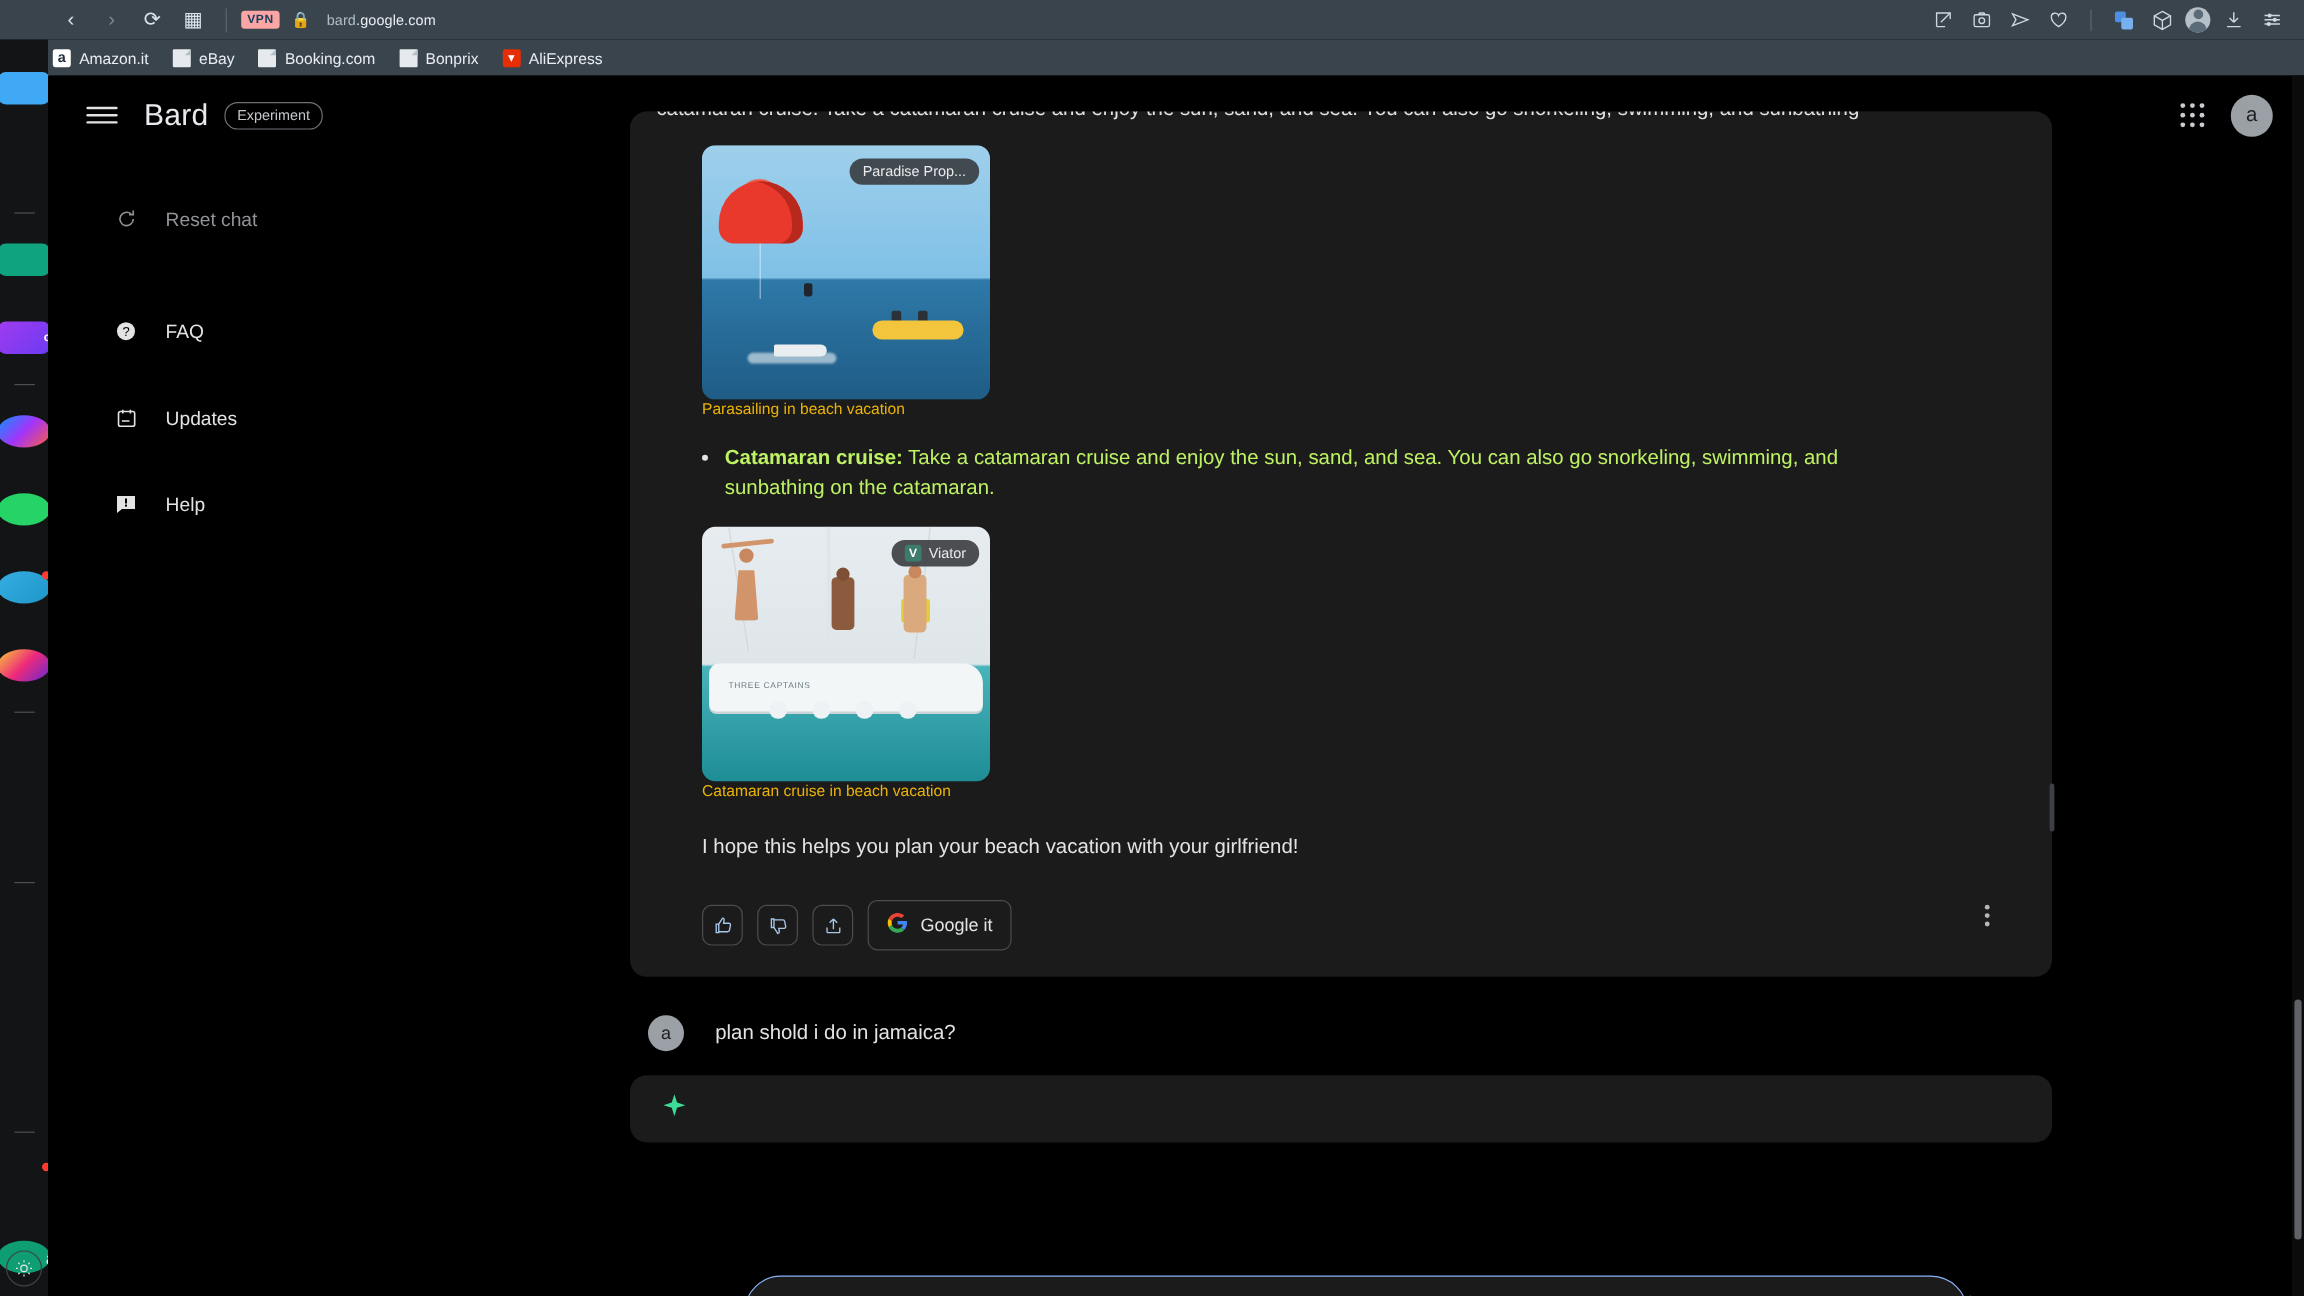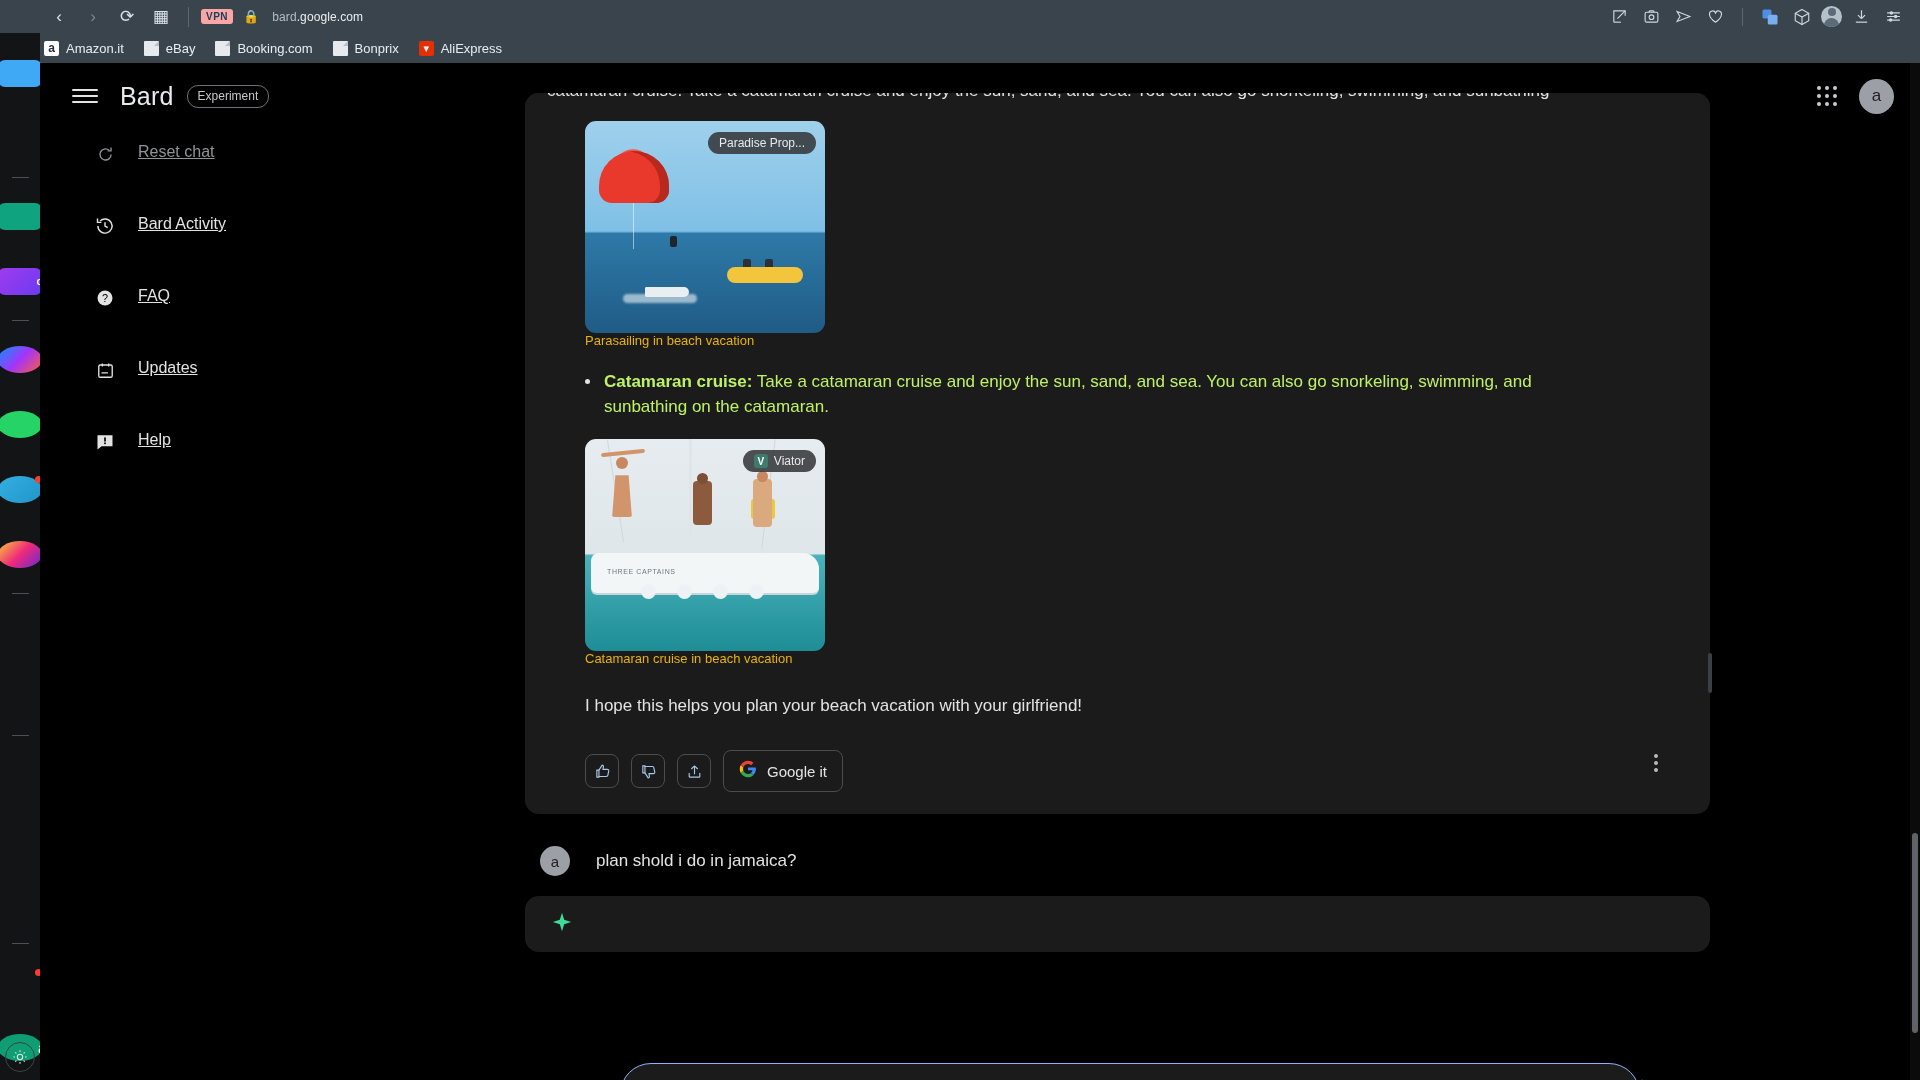--- a/index.html
+++ b/index.html
@@ -98,22 +98,22 @@
   .apps-grid i { width: 4px; height: 4px; border-radius: 50%; background: #c8ccd0; display: block; }
   .avatar-app {
     width: 35px; height: 35px; border-radius: 50%; background: #9aa0a6;
     color: #202124; display: flex; align-items: center; justify-content: center;
     font-size: 17px;
   }
 
   
   .sidebar { position: absolute; top: 80px; left: 0; width: 380px; }
   .side-item {
-    display: flex; align-items: flex-start; gap: 22px; height: 50px;
-    padding-left: 54px; color: #e3e3e3; font-size: 16px; text-decoration: underline;
+    display: flex; align-items: flex-end; gap: 22px; height: 50px;
+    padding-left: 54px; color: #e3e3e3; font-size: 16px;
   }
   .side-item.muted { color: #919398; }
   .side-ico { width: 22px; height: 22px; display: flex; align-items: center; justify-content: center; }
   .side-gap { height: 22px; }
 
   
   .convo { position: absolute; top: 30px; left: 485px; width: 1200px; }
   .resp-card {
     width: 1185px; background: #1b1b1b; border-radius: 14px;
     padding: 16px 60px 0 60px; position: relative; min-height: 710px;
@@ -451,30 +451,20 @@
     <div class="side-item muted">
       <span class="side-ico">
         <svg width="19" height="19" viewBox="0 0 24 24" fill="none" stroke="currentColor" stroke-width="1.7">
             <path d="M19 12a7 7 0 1 1-2.4-5.3"></path>
             <path d="M19 3v4.4h-4.4"></path>
           </svg>
       </span>
       <span>Reset chat</span>
     </div>
     <div class="side-gap"></div>
-    <div class="side-item">
-      <span class="side-ico">
-        <svg width="20" height="20" viewBox="0 0 24 24" fill="none" stroke="currentColor" stroke-width="1.7">
-            <path d="M3.5 12a8.5 8.5 0 1 0 2.6-6.1"></path>
-            <path d="M3 3v4.6h4.6"></path>
-            <path d="M12 7.5V12l3.3 2"></path>
-          </svg>
-      </span>
-      <span>Bard Activity</span>
-    </div>
     <div class="side-gap"></div>
     <div class="side-item">
       <span class="side-ico">
         <svg width="20" height="20" viewBox="0 0 24 24">
             <circle cx="12" cy="12" r="9" fill="#e3e3e3"></circle>
             <text x="12" y="17" font-size="13" font-family="Liberation Sans" fill="#000" text-anchor="middle">?</text>
           </svg>
       </span>
       <span>FAQ</span>
     </div>

